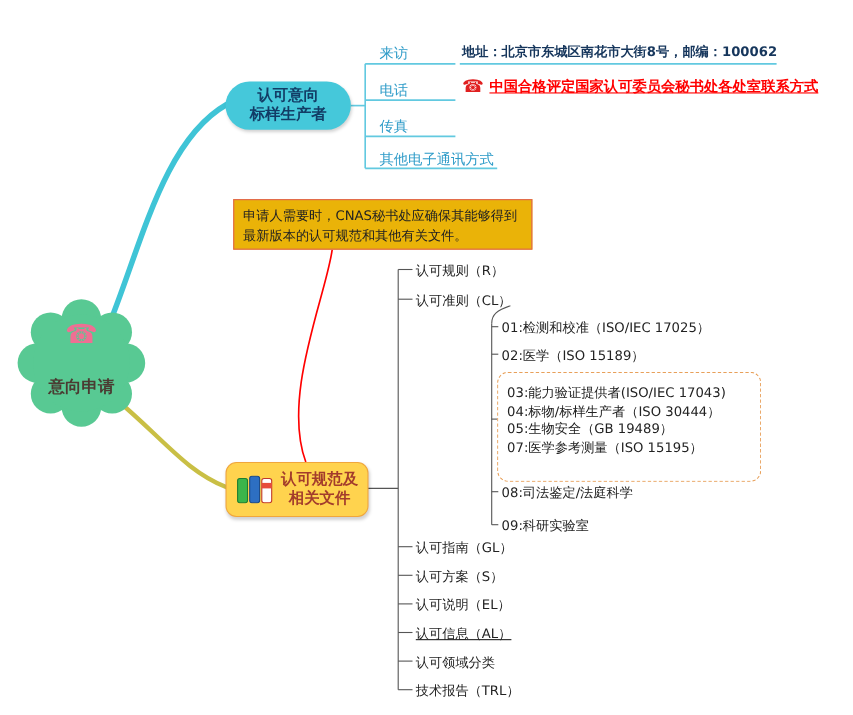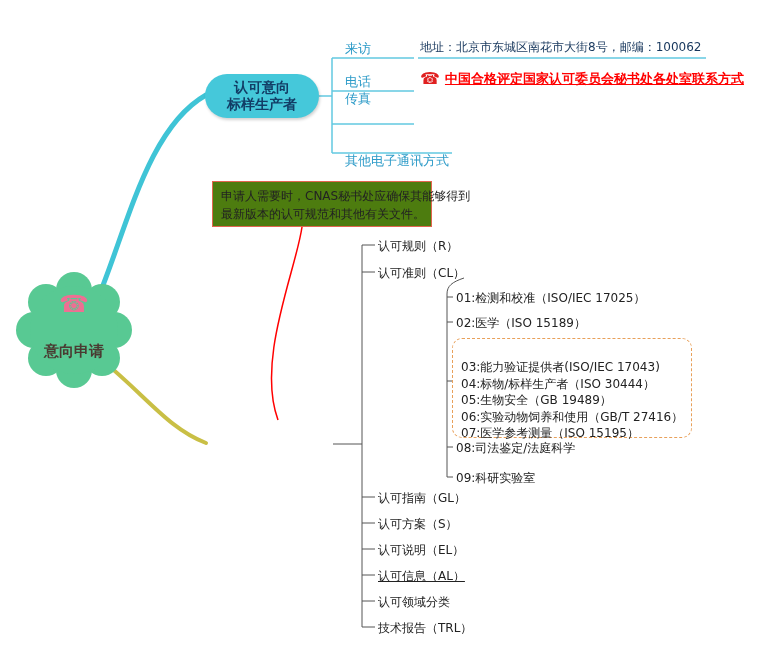--- a/index.html
+++ b/index.html
@@ -28,44 +28,44 @@
     font-size:15px; font-weight:bold; color:#4a3b32;
   }
   .central-phone {
     position:absolute; left:58px; top:290px; width:32px; text-align:center;
     font-size:24px; color:#ee6f93;
   }
   .b1-label {
     position:absolute; color:#2d9bc8; font-weight:normal; font-size:13px; white-space:nowrap;
   }
   .b1-child-address {
-    position:absolute; left:420px; top:39px; color:#16365c; font-weight:400;
+    position:absolute; left:420px; top:39px; color:#16365c; font-weight:700;
     font-size:12px; white-space:nowrap;
   }
   .b1-child-contact {
     position:absolute; left:420px; top:69px; display:flex; align-items:center; gap:5px;
     color:#ff0000; font-weight:bold; font-size:13px; white-space:nowrap;
   }
   .b1-child-contact .txt { text-decoration:underline;text-align:center; }
   .red-phone { font-size:16px; color:#e02020; }
   .note-box {
-    position:absolute; left:212px; top:181px; width:220px; height:46px;
-    background:#4d7c0f; border:1px solid #e2654f; box-sizing:border-box;
+    position:absolute; left:212px; top:181px; width:272px; height:46px;
+    background:#eab308; border:1px solid #e2654f; box-sizing:border-box;
     padding:5px 8px; font-size:12px; line-height:18px; color:#222222; white-space:nowrap;
   }
   .b2-item {
     position:absolute; left:378px; font-size:12px; color:#222222; white-space:nowrap;
   }
   .b2-sub {
     position:absolute; left:456px; font-size:12px; color:#222222; white-space:nowrap;
   }
   .dashed-box {
     position:absolute; left:452px; top:338px; width:240px; height:100px;
     border:1px dashed #e8a05a; border-radius:10px; box-sizing:border-box;
-    padding:20px 8px;
+    padding:10px 8px;
   }
   .dashed-box .line {
     font-size:12px; line-height:16.5px; color:#222222; white-space:nowrap;
   }
   .node-title { display:block; }
 </style>
 </head>
 <body>
 
 <div class="canvas">
@@ -126,51 +126,62 @@
 
   <div class="topic-node node-intent">
     <div>
       <span class="node-title">认可意向</span>
       <span class="node-title">标样生产者</span>
     </div>
   </div>
 
   <div class="b1-label" style="left:345px; top:40px;">来访</div>
   <div class="b1-label" style="left:345px; top:73px;">电话</div>
-  <div class="b1-label" style="left:345px; top:90px;">传真</div>
-  <div class="b1-label" style="left:345px; top:152px;">其他电子通讯方式</div>
+  <div class="b1-label" style="left:345px; top:106px;">传真</div>
+  <div class="b1-label" style="left:345px; top:136px;">其他电子通讯方式</div>
 
   <div class="b1-child-address">地址：北京市东城区南花市大街8号，邮编：100062</div>
 
   <div class="b1-child-contact">
     <span class="red-phone">☎</span>
     <span class="txt">中国合格评定国家认可委员会秘书处各处室联系方式</span>
   </div>
 
   <div class="note-box">
     <div>申请人需要时，CNAS秘书处应确保其能够得到</div>
     <div>最新版本的认可规范和其他有关文件。</div>
   </div>
 
+  <div class="topic-node node-docs">
+    <svg width="36" height="26" viewBox="0 0 36 26">
+      <rect x="1" y="3" width="9" height="22" rx="2" fill="#3cb54a" stroke="#1e7d30" stroke-width="1"></rect>
+      <rect x="12" y="1" width="9" height="24" rx="2" fill="#2d6fc2" stroke="#1a4a8a" stroke-width="1"></rect>
+      <rect x="23" y="3" width="9" height="22" rx="2" fill="#ffffff" stroke="#c0392b" stroke-width="1"></rect>
+      <rect x="23" y="7" width="9" height="5" fill="#e74c3c"></rect>
+    </svg>
+    <div>
+      <span class="node-title">认可规范及</span>
+      <span class="node-title">相关文件</span>
+    </div>
+  </div>
 
   <div class="b2-item" style="top:238px;">认可规则（R）</div>
   <div class="b2-item" style="top:265px;">认可准则（CL）</div>
   <div class="b2-item" style="top:490px;">认可指南（GL）</div>
   <div class="b2-item" style="top:516px;">认可方案（S）</div>
   <div class="b2-item" style="top:542px;">认可说明（EL）</div>
   <div class="b2-item" style="top:568px;text-decoration:underline;">认可信息（AL）</div>
   <div class="b2-item" style="top:594px;">认可领域分类</div>
   <div class="b2-item" style="top:620px;">技术报告（TRL）</div>
 
   <div class="b2-sub" style="top:290px;">01:检测和校准（ISO/IEC 17025）</div>
   <div class="b2-sub" style="top:315px;">02:医学（ISO 15189）</div>
   <div class="b2-sub" style="top:440px;">08:司法鉴定/法庭科学</div>
   <div class="b2-sub" style="top:470px;">09:科研实验室</div>
 
   <div class="dashed-box">
     <div class="line">03:能力验证提供者(ISO/IEC 17043)</div>
     <div class="line">04:标物/标样生产者（ISO 30444）</div>
     <div class="line">05:生物安全（GB 19489）</div>
-    <div class="line">06:实验动物饲养和使用（GB/T 27416）</div>
     <div class="line">07:医学参考测量（ISO 15195）</div>
   </div>
 
 </div>
 
 </body></html>

